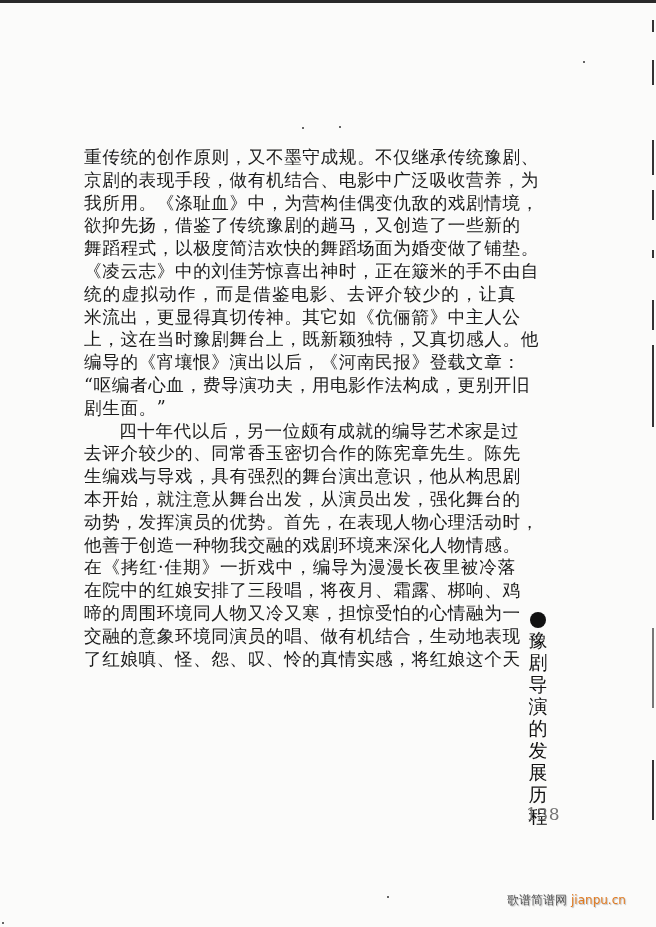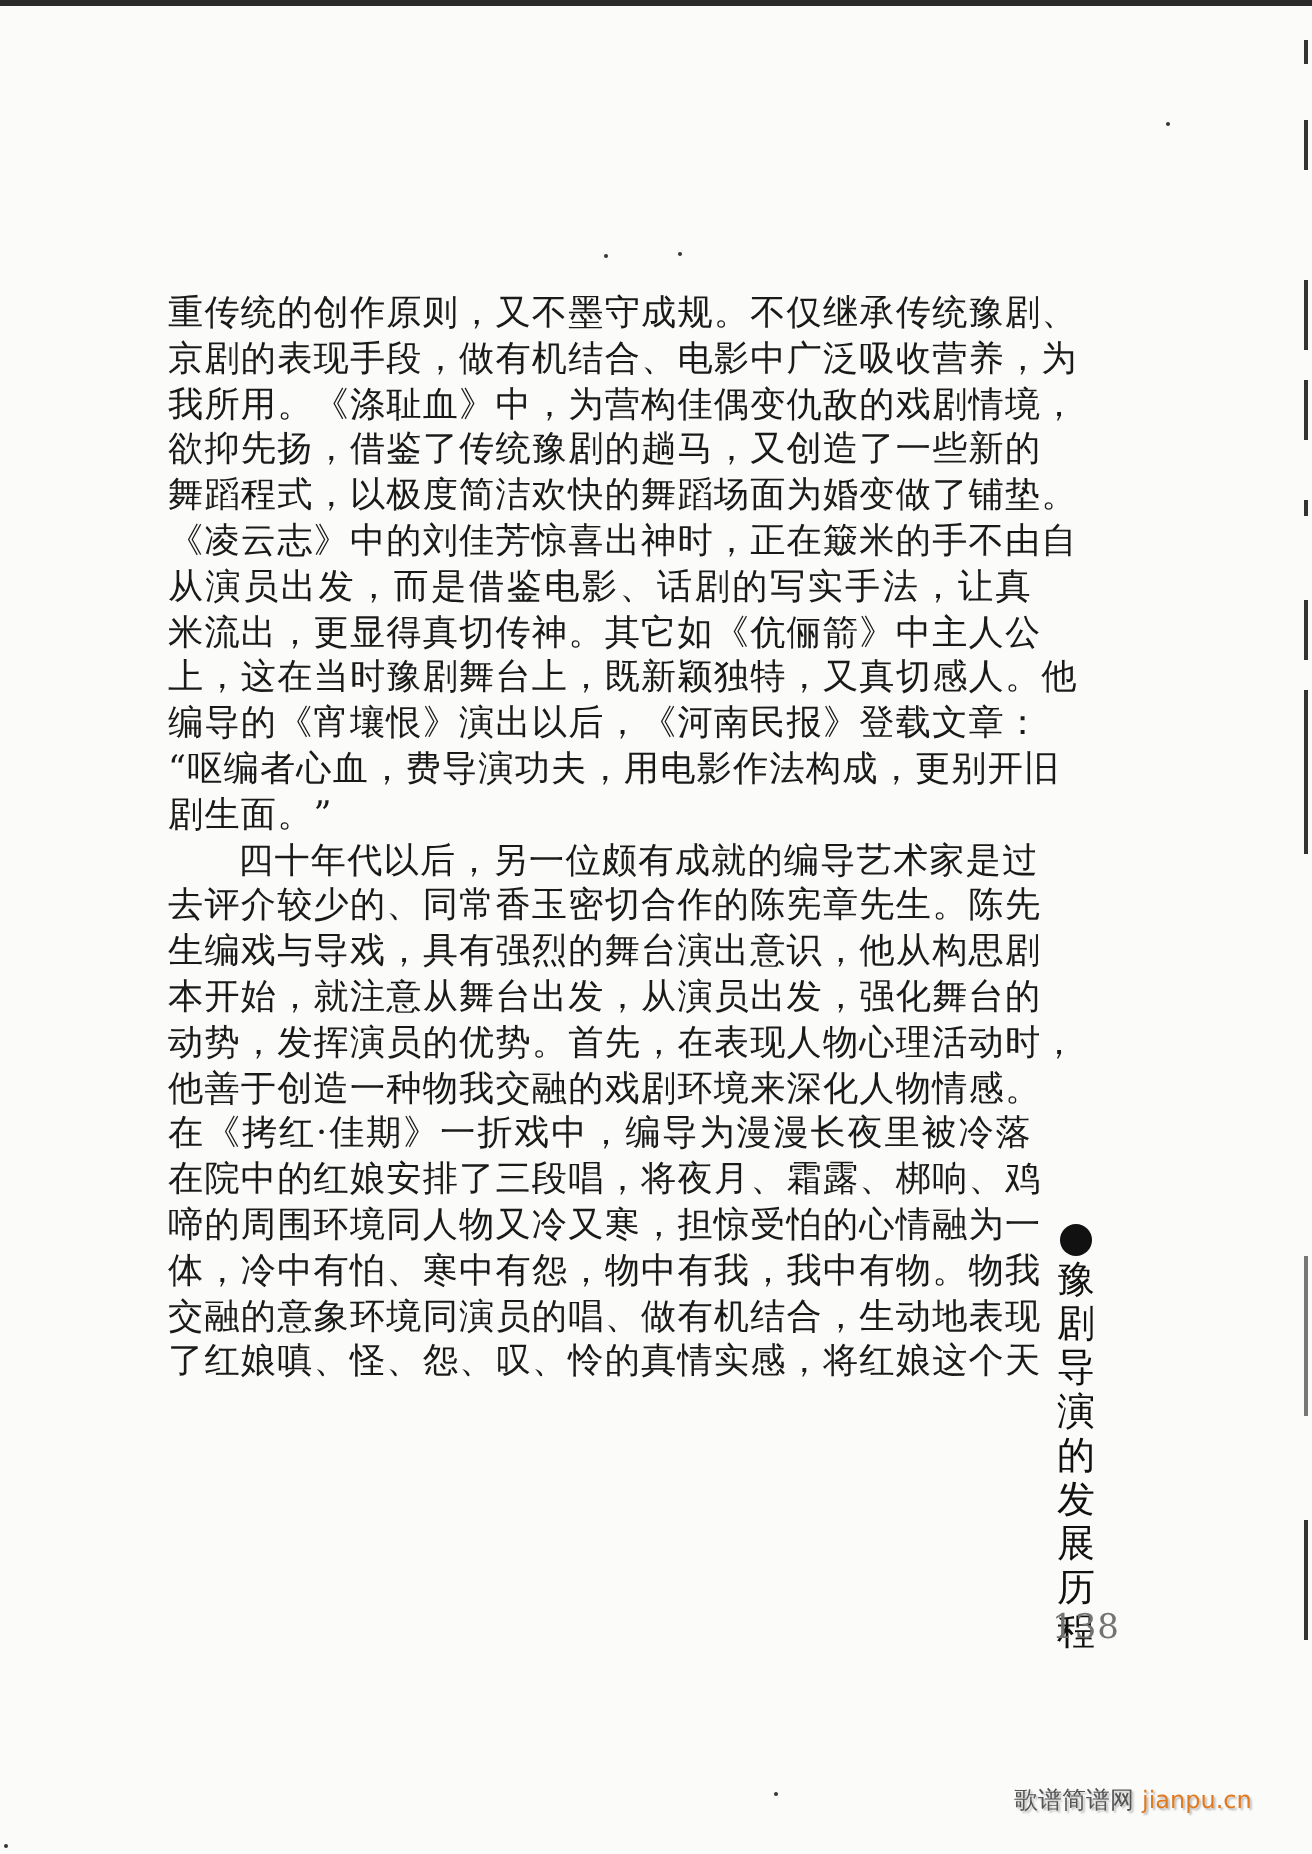--- a/index.html
+++ b/index.html
@@ -76,36 +76,35 @@
 <div class="speck" style="left:2px;top:922px;"></div>
 <div class="speck" style="left:387px;top:896px;"></div>
 
 <div class="body-text">
   <div class="line">重传统的创作原则，又不墨守成规。不仅继承传统豫剧、</div>
   <div class="line">京剧的表现手段，做有机结合、电影中广泛吸收营养，为</div>
   <div class="line">我所用。《涤耻血》中，为营构佳偶变仇敌的戏剧情境，</div>
   <div class="line">欲抑先扬，借鉴了传统豫剧的趟马，又创造了一些新的</div>
   <div class="line">舞蹈程式，以极度简洁欢快的舞蹈场面为婚变做了铺垫。</div>
   <div class="line">《凌云志》中的刘佳芳惊喜出神时，正在簸米的手不由自</div>
-  <div class="line">从演员出发，而是借鉴电影、话剧的写实手法，让真</div>
+  <div class="line">统的虚拟动作，而是借鉴电影、去评介较少的，让真</div>
   <div class="line">米流出，更显得真切传神。其它如《伉俪箭》中主人公</div>
   <div class="line">上，这在当时豫剧舞台上，既新颖独特，又真切感人。他</div>
   <div class="line">编导的《宵壤恨》演出以后，《河南民报》登载文章：</div>
   <div class="line">“呕编者心血，费导演功夫，用电影作法构成，更别开旧</div>
   <div class="line last">剧生面。”</div>
   <div class="line indent">四十年代以后，另一位颇有成就的编导艺术家是过</div>
   <div class="line">去评介较少的、同常香玉密切合作的陈宪章先生。陈先</div>
   <div class="line">生编戏与导戏，具有强烈的舞台演出意识，他从构思剧</div>
   <div class="line">本开始，就注意从舞台出发，从演员出发，强化舞台的</div>
   <div class="line">动势，发挥演员的优势。首先，在表现人物心理活动时，</div>
   <div class="line">他善于创造一种物我交融的戏剧环境来深化人物情感。</div>
   <div class="line">在《拷红·佳期》一折戏中，编导为漫漫长夜里被冷落</div>
   <div class="line">在院中的红娘安排了三段唱，将夜月、霜露、梆响、鸡</div>
   <div class="line">啼的周围环境同人物又冷又寒，担惊受怕的心情融为一</div>
-  <div class="line">体，冷中有怕、寒中有怨，物中有我，我中有物。物我</div>
   <div class="line">交融的意象环境同演员的唱、做有机结合，生动地表现</div>
   <div class="line">了红娘嗔、怪、怨、叹、怜的真情实感，将红娘这个天</div>
 </div>
 
 <div class="side-title">
   <div class="bullet"></div>
   <div class="side-char">豫</div>
   <div class="side-char">剧</div>
   <div class="side-char">导</div>
   <div class="side-char">演</div>

